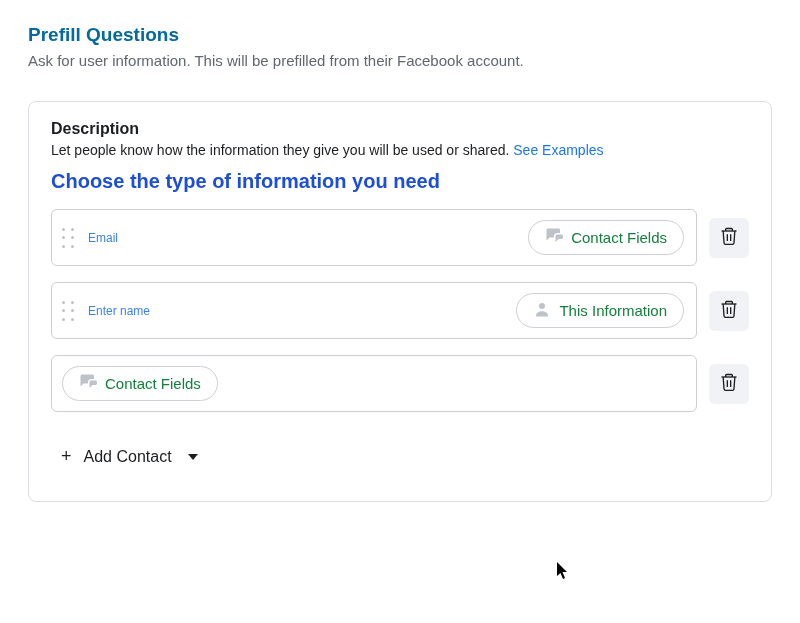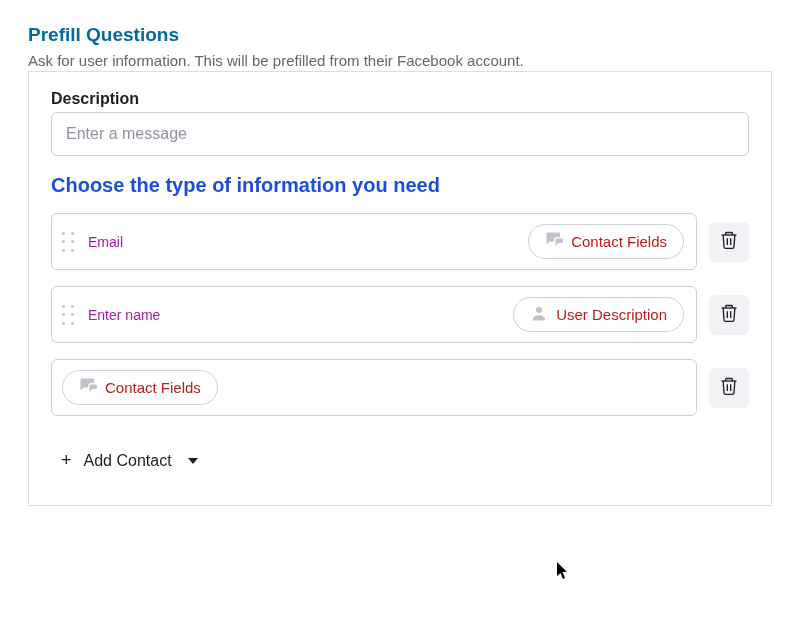--- a/index.html
+++ b/index.html
@@ -16,25 +16,25 @@
     }
     .page-title {
       font-size: 19px;
       font-weight: 700;
       color: #0369a1;
       margin-bottom: 6px;
     }
     .page-subtitle {
       font-size: 15px;
       color: #606770;
-      margin-bottom: 2px;
+      margin-bottom: 32px;
     }
     .card {
       border: 1px solid #dadde1;
-      border-radius: 0;
+      border-radius: 8px;
       padding: 18px 22px 24px 22px;
     }
     .section-title {
       font-size: 16px;
       font-weight: 700;
       color: #1c1e21;
       margin-bottom: 4px;
     }
     .section-help {
       font-size: 14px;
@@ -98,31 +98,31 @@
       display: flex;
       justify-content: space-between;
     }
     .drag-dot {
       width: 3px;
       height: 3px;
       background: #bec3c9;
       border-radius: 50%;
     }
     .field-label {
-      font-size: 14px;
-      color: #a21caf;
+      font-size: 12px;
+      color: #3b82f6;
     }
     .pill {
       display: inline-flex;
       align-items: center;
       gap: 8px;
       border: 1px solid #ccd0d5;
       border-radius: 20px;
       padding: 6px 16px;
-      color: #b91c1c;
+      color: #15803d;
       font-size: 15px;
       background: #ffffff;
     }
     .pill svg {
       width: 18px;
       height: 18px;
     }
     .delete-btn {
       width: 40px;
       height: 40px;
@@ -177,22 +177,24 @@
   </style>
 </head>
 <body>
 
 <h1 class="page-title">Prefill Questions</h1>
 <p class="page-subtitle">Ask for user information. This will be prefilled from their Facebook account.</p>
 
 <div class="card">
 
   <div class="section-title">Description</div>
-
-  <input type="text" class="message-input" placeholder="Enter a message" style="">
+  <div class="section-help">
+    <span>Let people know how the information they give you will be used or shared. </span><a class="link">See Examples</a>
+  </div>
+
 
   <div class="choose-title">Choose the type of information you need</div>
 
   
   <div class="field-row">
     <div class="field-item">
       <div class="field-left">
         <div class="drag-handle">
           <div class="drag-handle-row">
               <div class="drag-dot"></div>
@@ -251,21 +253,21 @@
         </div>
         <span class="field-label">Enter name</span>
       </div>
       <div class="pill">
         <span>
           <svg viewBox="0 0 24 24" fill="#bec3c9">
               <circle cx="12" cy="8" r="4"></circle>
               <path d="M4 21c0-4 4-6 8-6s8 2 8 6v1H4v-1z"></path>
             </svg>
         </span>
-        <span>User Description</span>
+        <span>This Information</span>
       </div>
     </div>
     <button class="delete-btn">
       <span>
         <svg viewBox="0 0 24 24" fill="none" stroke="#1c1e21" stroke-width="1.6">
             <path d="M3 6h18"></path>
             <path d="M8 6V4a1 1 0 0 1 1-1h6a1 1 0 0 1 1 1v2"></path>
             <path d="M19 6l-1 14a2 2 0 0 1-2 2H8a2 2 0 0 1-2-2L5 6"></path>
             <line x1="10" y1="10" x2="10" y2="18"></line>
             <line x1="14" y1="10" x2="14" y2="18"></line>

